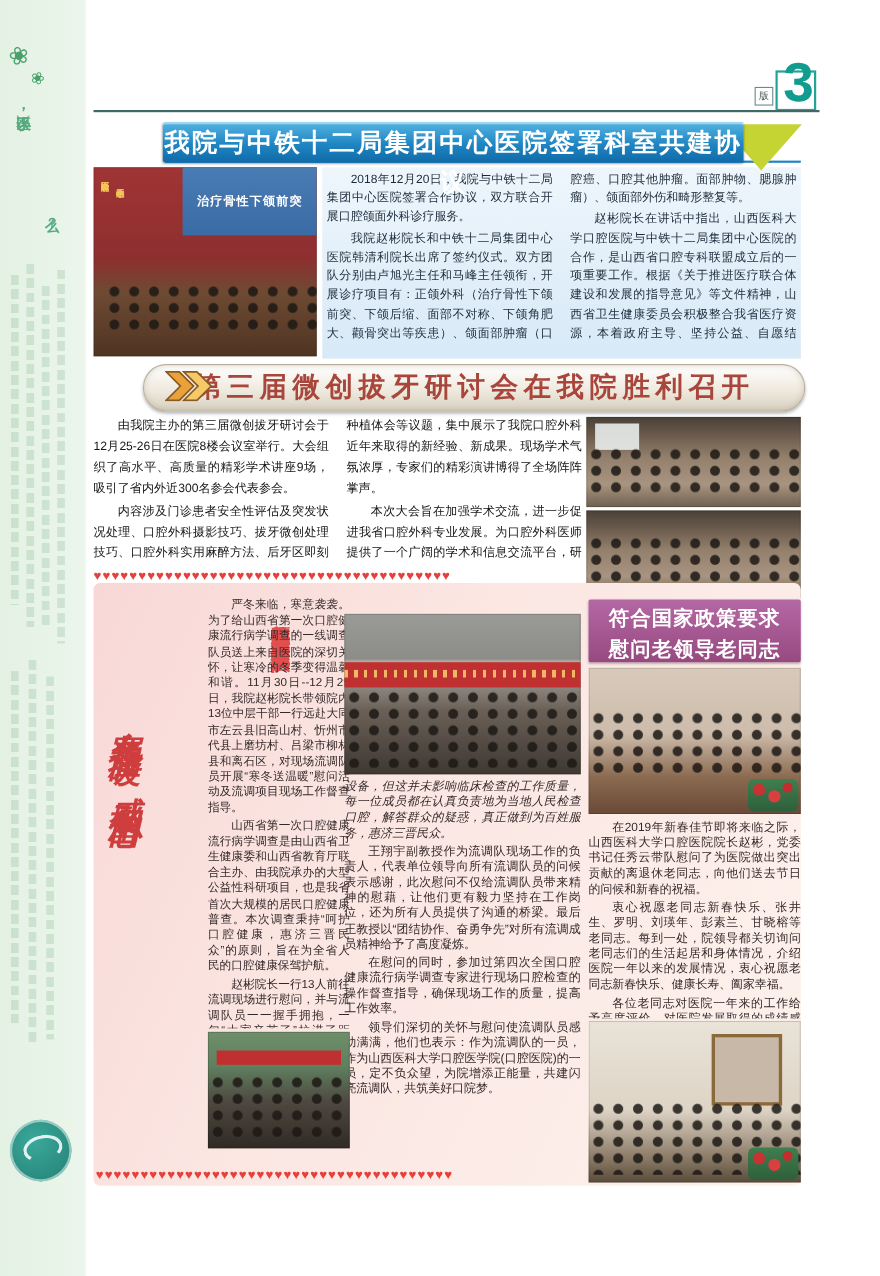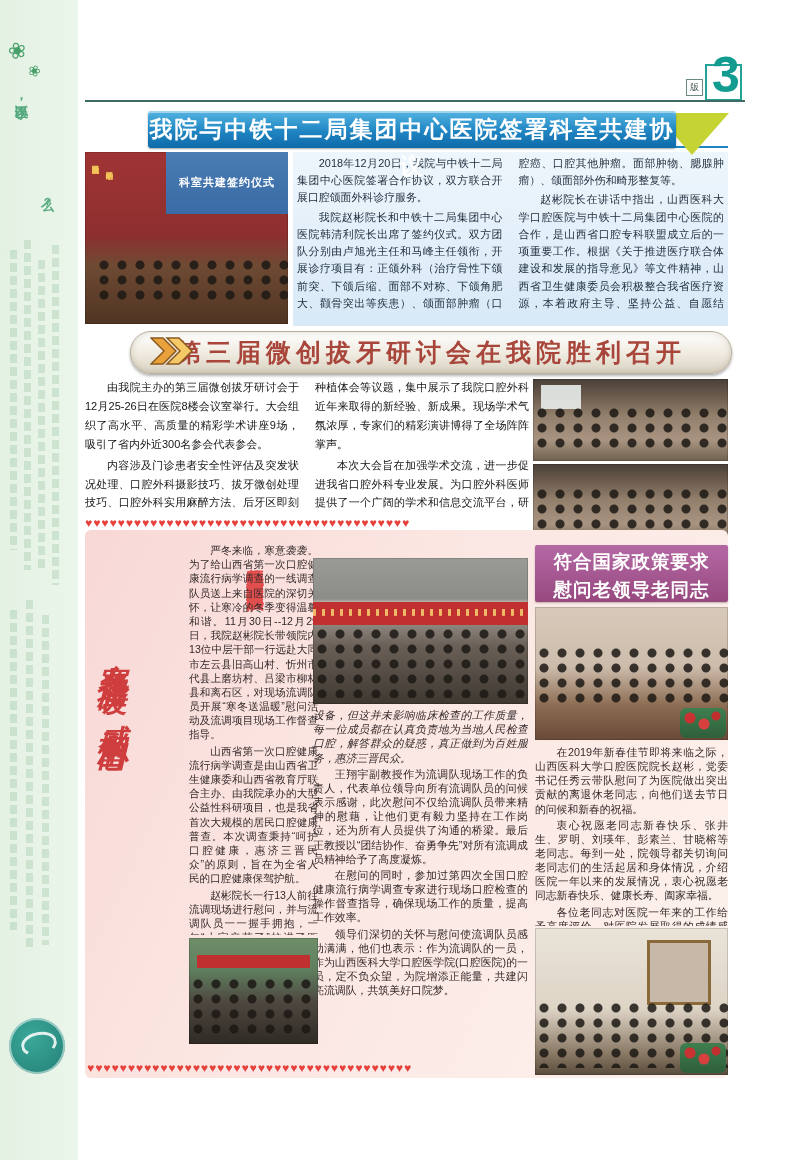--- a/index.html
+++ b/index.html
@@ -127,21 +127,21 @@
   <div class="abs mh-ed">版</div>
   <div class="abs mh-3box"></div>
   <div class="abs mh-3">3</div>
   <div class="abs mh-rule"></div>
 
   <div class="abs a1-underline"></div>
   <div class="abs a1-tri"></div>
   <div class="abs a1-banner">我院与中铁十二局集团中心医院签署科室共建协议</div>
 
   <div class="abs ph ph1">
-    <div class="ph1-blue">科室共建签约仪式</div>
+    <div class="ph1-blue">治疗骨性下颌前突</div>
     <div class="ph1-y v" style="left:6px;top:8px;height:90px;">山西医科大学口腔医院</div>
     <div class="ph1-y v" style="left:20px;top:14px;height:90px;">中铁十二局中心医院</div>
     <div class="crowd" style="left:10px;top:62%;width:95%;height:26%;"></div>
   </div>
   <div class="abs a1-text jt">
     <p>2018年12月20日，我院与中铁十二局集团中心医院签署合作协议，双方联合开展口腔颌面外科诊疗服务。</p>
     <p>我院赵彬院长和中铁十二局集团中心医院韩清利院长出席了签约仪式。双方团队分别由卢旭光主任和马峰主任领衔，开展诊疗项目有：正颌外科（治疗骨性下颌前突、下颌后缩、面部不对称、下颌角肥大、颧骨突出等疾患）、颌面部肿瘤（口腔癌、口腔其他肿瘤。面部肿物、腮腺肿瘤）、颌面部外伤和畸形整复等。</p>
     <p>赵彬院长在讲话中指出，山西医科大学口腔医院与中铁十二局集团中心医院的合作，是山西省口腔专科联盟成立后的一项重要工作。根据《关于推进医疗联合体建设和发展的指导意见》等文件精神，山西省卫生健康委员会积极整合我省医疗资源，本着政府主导、坚持公益、自愿结合、优势互补、资源下沉、持续发展、群众受益的原则，持续推动医联体及专科联盟的建设和发展。该项工作落地，符合国家政策要求，为太原西部及周边地区居民提供了更为便捷的口腔颌面外科服务。两院合作模式将会成为样板，进一步在专科联盟内推广。</p>
   </div>
 

